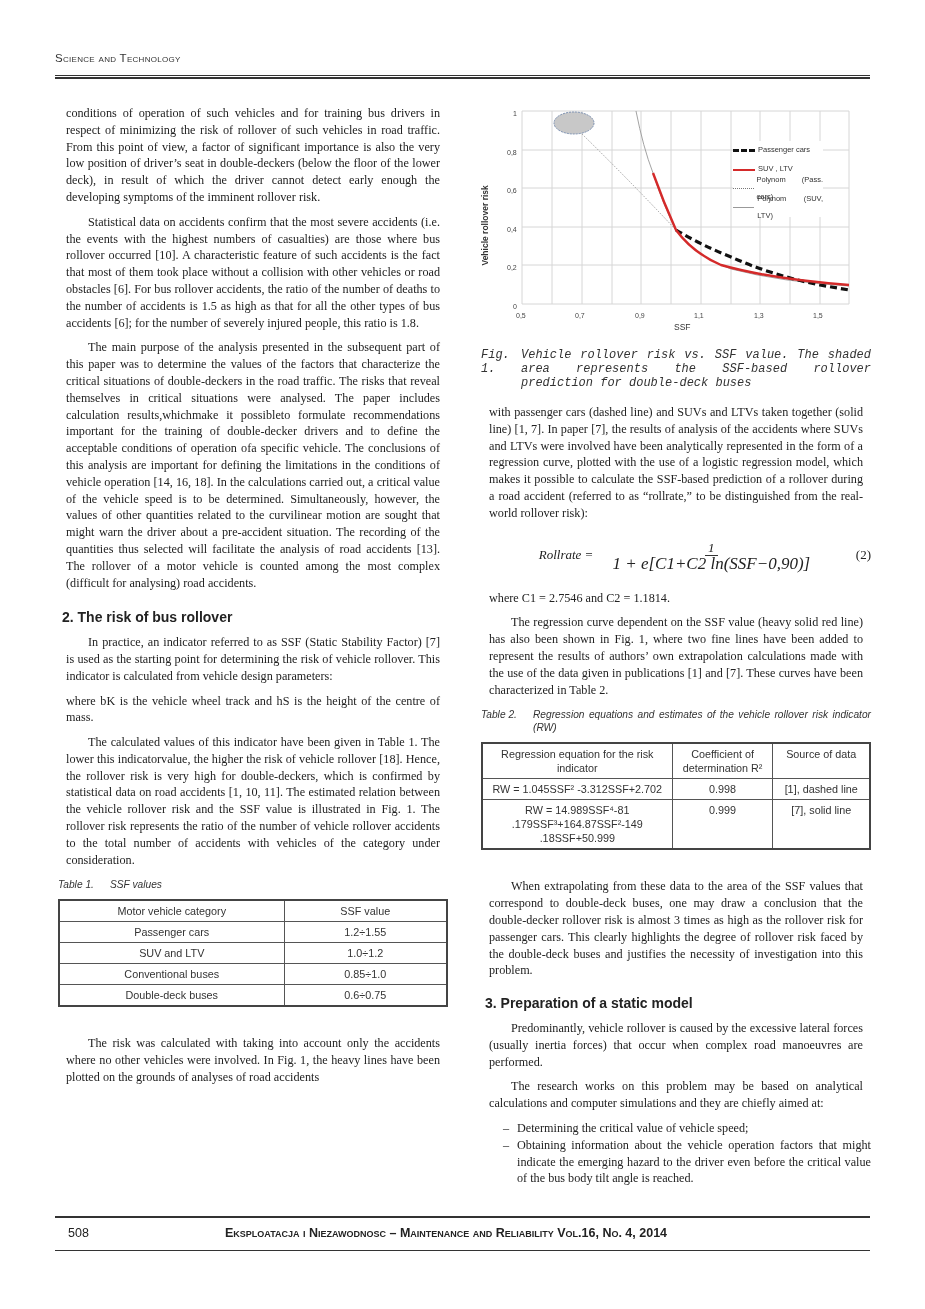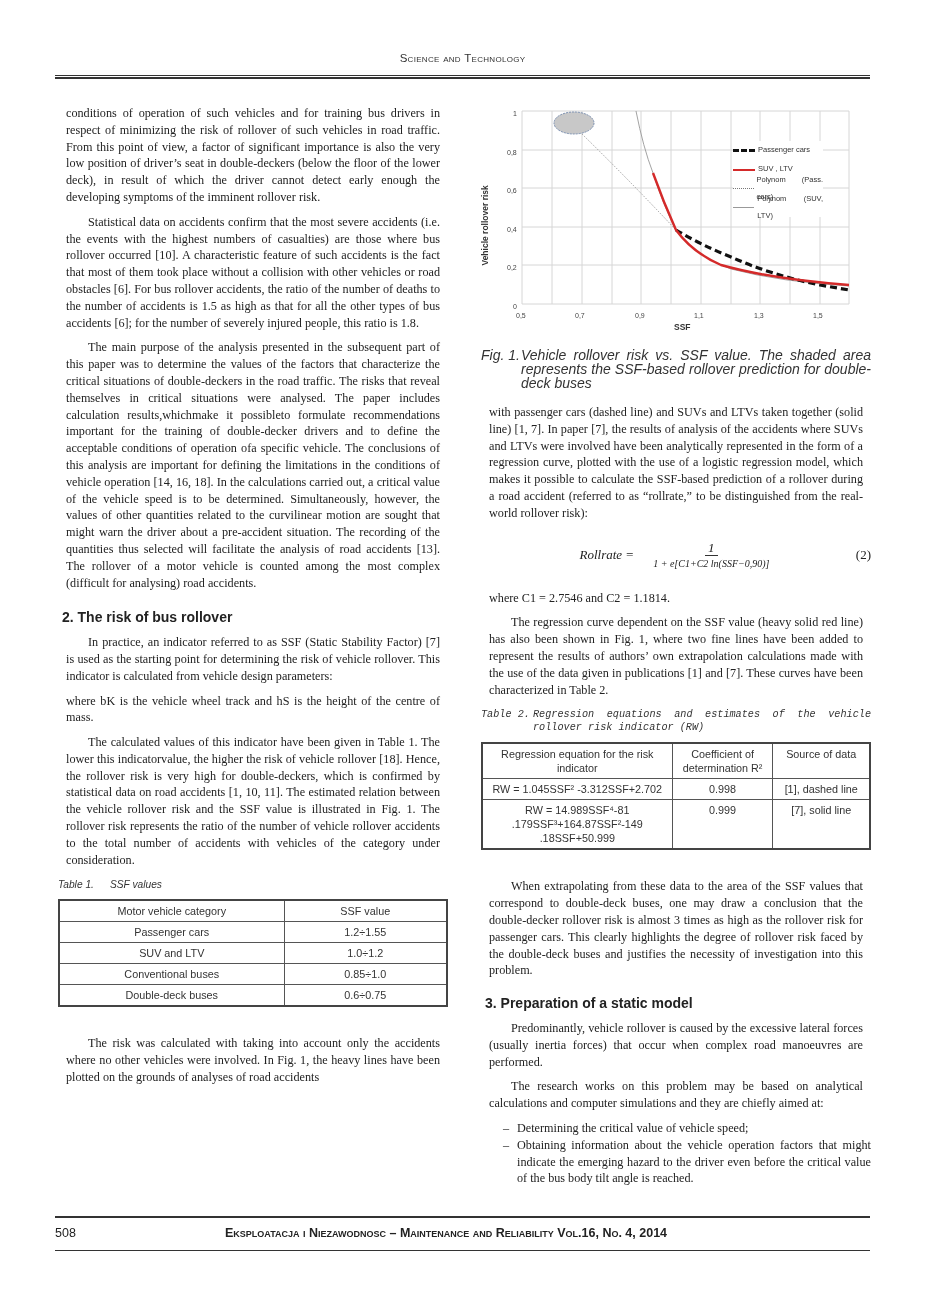--- a/index.html
+++ b/index.html
@@ -1,50 +1,50 @@
 <!DOCTYPE html>
 <html><head>
 <meta charset="utf-8">
 <style>
   html, body { margin: 0; padding: 0; background: #ffffff; }
   body { width: 925px; height: 1309px; position: relative; overflow: hidden; font-family: "Liberation Serif", serif; color: #222; }
-  .header { position: absolute; left: 55px; top: 52px; width: 815px; text-align: center; font-family: "Liberation Sans", sans-serif; font-size: 11.5px; letter-spacing: 0.3px; font-variant: small-caps; color: #333; }
+  .header { position: absolute; left: 55px; top: 52px; width: 815px; font-family: "Liberation Sans", sans-serif; font-size: 11.5px; letter-spacing: 0.3px; font-variant: small-caps; color: #333; }
   .header-rule { position: absolute; left: 55px; top: 75px; width: 815px; height: 4px; border-top: 1px solid #333; border-bottom: 2px solid #333; box-sizing: border-box; }
   .col { position: absolute; top: 97px; width: 390px; font-size: 12.2px; line-height: 16.8px; text-align: justify; }
   .col.left { left: 58px; }
   .col.right { left: 481px; }
   p { margin: 8px; text-indent: 22px; }
   p.noind { text-indent: 0; }
   h2 { font-family: "Liberation Sans", sans-serif; font-size: 14px; font-weight: bold; margin: 0; padding-left: 4px; color: #222; }
   .eq { position: relative; height: 40px; display: flex; align-items: center; justify-content: center; font-style: italic; font-size: 13px; }
   .eq .num { position: absolute; right: 0; font-style: normal; }
   .frac { display: inline-flex; flex-direction: column; align-items: center; margin-left: 4px; vertical-align: middle; }
   .frac .n { border-bottom: 1px solid #333; padding: 0 3px; line-height: 15px; }
   .frac .d { line-height: 15px; padding: 0 3px; }
   .caption { font-family: "Liberation Sans", sans-serif; font-style: italic; font-size: 10.2px; line-height: 13px; color: #333; display: flex; }
   .caption .lbl { width: 52px; flex-shrink: 0; }
-  .figcap { font-family: Liberation Sans, sans-serif; font-style: italic; font-size: 14px; line-height: 14px; color: #333; display: flex; }
+  .figcap { font-family: Liberation Mono, monospace; font-style: italic; font-size: 12px; line-height: 14px; color: #333; display: flex; }
   .figcap .lbl { width: 40px; flex-shrink: 0; }
   table { border-collapse: collapse; font-family: "Liberation Sans", sans-serif; font-size: 10.8px; width: 100%; border: 2px solid #444; color: #333; padding-left: 32px; }
   td, th { border: 1px solid #555; padding: 3px 4px; text-align: center; font-weight: normal; vertical-align: top; line-height: 14px; }
   ul { margin: 0; padding-left: 22px; list-style: none; }
   ul li { position: relative; padding-left: 14px; text-indent: 0; }
   ul li::before { content: "–"; position: absolute; left: 0; }
   .footer-rule-top { position: absolute; left: 55px; top: 1216px; width: 815px; border-top: 2px solid #333; }
   .footer-rule-bot { position: absolute; left: 55px; top: 1250px; width: 815px; border-top: 1px solid #333; }
   .footer { position: absolute; top: 1226px; font-family: "Liberation Sans", sans-serif; font-size: 12.5px; color: #222; }
-  .footer.page { left: 55px; }
+  .footer.page { left: 68px; }
   .footer.journal { left: 225px; font-variant: small-caps; font-weight: bold; }
   .chart-wrap { position: relative; width: 390px; height: 245px; }
   .chart-wrap svg { position: absolute; left: 0; top: 0; }
   .legend { position: absolute; left: 295px; top: 45px; width: 90px; font-family: "Liberation Sans", sans-serif; font-size: 7.5px; color: #333; background: #fff; }
   .legend .row { display: flex; align-items: center; height: 19px; }
   .legend .sw { width: 22px; height: 0; margin-right: 3px; }
   .ylabel { position: absolute; left: -36px; top: 120px; transform: rotate(-90deg); font-family: "Liberation Sans", sans-serif; font-weight: bold; font-size: 8.5px; color: #333; white-space: nowrap; }
-  .xlabel { position: absolute; left: 193px; top: 222px; font-family: "Liberation Sans", sans-serif; font-weight: bold; font-size: 8.5px; color: #333; }
+  .xlabel { position: absolute; left: 193px; top: 222px; font-family: "Liberation Sans", sans-serif; font-weight: normal; font-size: 8.5px; color: #333; }
   .tick { position: absolute; font-family: "Liberation Sans", sans-serif; font-size: 7px; color: #444; }
 </style>
 </head>
 <body>
 
 <div class="header">Science and Technology</div>
 <div class="header-rule"></div>
 
 <div class="col left">
   <p class="noind">conditions of operation of such vehicles and for training bus drivers in respect of minimizing the risk of rollover of such vehicles in road traffic. From this point of view, a factor of significant importance is also the very low position of driver’s seat in double-deckers (below the floor of the lower deck), in result of which the driver cannot detect early enough the developing symptoms of the imminent rollover risk.</p>
@@ -163,29 +163,29 @@
     <span class="lbl">Fig. 1.</span>
     <span>Vehicle rollover risk vs. SSF value. The shaded area represents the SSF-based rollover prediction for double-deck buses</span>
   </div>
 
   <p class="noind">with passenger cars (dashed line) and SUVs and LTVs taken together (solid line) [1, 7]. In paper [7], the results of analysis of the accidents where SUVs and LTVs were involved have been analytically represented in the form of a regression curve, plotted with the use of a logistic regression model, which makes it possible to calculate the SSF-based prediction of a rollover during a road accident (referred to as “rollrate,” to be distinguished from the real-world rollover risk):</p>
 
   <div class="eq" style="margin-top:14px; margin-bottom:14px;gap:12px;">
     <span>Rollrate =</span>
     <span class="frac">
       <span class="n">1</span>
-      <span class="d" style="font-size:10px;">1 + e[C1+C2 ln(SSF−0,90)]</span>
+      <span class="d" style="font-size:17px;">1 + e[C1+C2 ln(SSF−0,90)]</span>
     </span>
     <span class="num">(2)</span>
   </div>
 
   <p class="noind">where C1 = 2.7546 and C2 = 1.1814.</p>
   <p style="margin-top:6px;">The regression curve dependent on the SSF value (heavy solid red line) has also been shown in Fig. 1, where two fine lines have been added to represent the results of authors’ own extrapolation calculations made with the use of the data given in publications [1] and [7]. These curves have been characterized in Table 2.</p>
 
-  <div class="caption" style="margin-top:10px; margin-bottom:8px;font-family:Liberation Mono, monospace;">
+  <div class="caption" style="margin-top:10px; margin-bottom:8px;">
     <span class="lbl">Table 2.</span>
     <span>Regression equations and estimates of the vehicle rollover risk indicator (RW)</span>
   </div>
   <table>
     <tbody>
         <tr>
       <th style="width:49%">Regression equation for the risk indicator</th>
       <th style="width:26%">Coefficient of determination R²</th>
       <th>Source of data</th>
     </tr>

